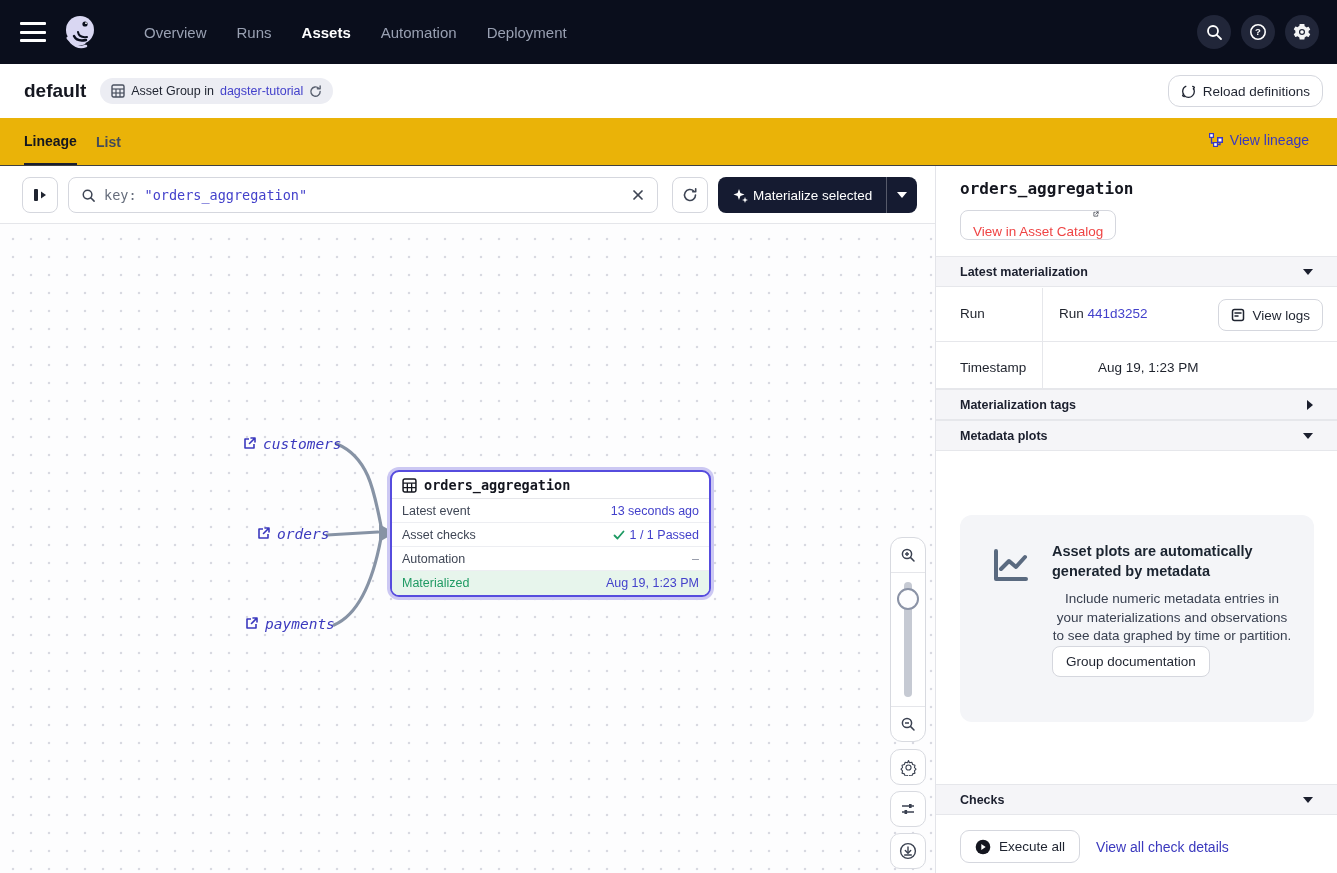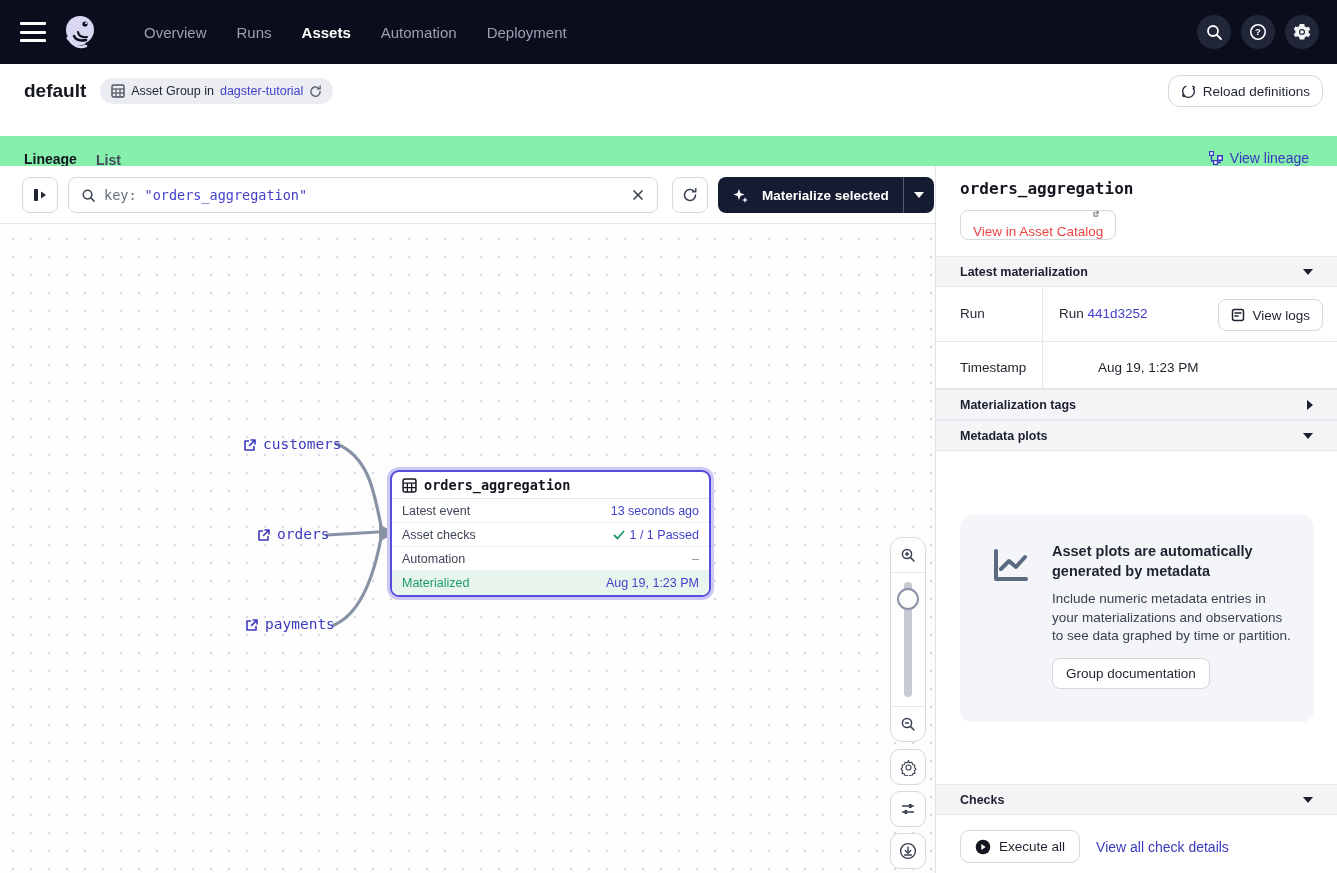--- a/index.html
+++ b/index.html
@@ -27,22 +27,22 @@
     display:flex; align-items:center; }
   .page-title { margin-left:24px; font-size:19px; font-weight:700; color:#14161F; }
   .group-badge { margin-left:14px; height:26px; background:#ECEDF3; border-radius:14px;
     display:flex; align-items:center; gap:6px; padding:0 11px; font-size:12.5px; color:#1F2430; }
   .group-badge a { color:#4341CB; text-decoration:none; cursor:pointer; }
   .reload-btn { position:absolute; right:14px; top:11px; height:32px; border:1px solid #D5D7DE;
     border-radius:12px; background:#fff; display:flex; align-items:center; gap:7px; padding:0 12px;
     font-size:13.5px; color:#1F2430; cursor:pointer; }
 
   
-  .tabsrow { position:absolute; left:0; top:136px; width:100%; height:48px; background:#86efac;
-    border-bottom:3px solid #404040; }
+  .tabsrow { position:absolute; left:0; top:118px; width:100%; height:48px; background:#eab308;
+    border-bottom:1px solid #404040; }
   .tab { position:absolute; top:0; height:47px; display:flex; align-items:center;
     font-size:14px; font-weight:700; cursor:pointer; }
   .tab.active { color:#14161F; border-bottom:2px solid #1B1F2E; }
   .tab.inactive { color:#444B5A; }
   .tab-lineage { left:24px; }
   .tab-list { left:96px; }
   .view-lineage { position:absolute; right:28px; top:14px; display:flex; align-items:center;
     gap:6px; color:#3B39BE; font-size:14px; cursor:pointer; }
 
   
@@ -56,32 +56,32 @@
   .refresh-btn { left:672px; }
   .searchbox { position:absolute; left:68px; top:11px; width:590px; height:36px;
     border:1px solid #D5D7DE; border-radius:8px; background:#fff; display:flex; align-items:center;
     padding:0 12px; gap:8px; cursor:text; }
   .searchbox .stext { font-size:13.5px; letter-spacing:0; }
   .searchbox .sprefix { color:#666D7C; }
   .searchbox .svalue { color:#4341CB; }
   .search-clear { margin-left:auto; cursor:pointer; display:flex; }
   .materialize-btn { position:absolute; left:718px; top:11px; height:36px; background:#151B31;
     border-radius:8px; display:flex; align-items:center; color:#fff; cursor:pointer; }
-  .materialize-main { display:flex; align-items:center; gap:13px; padding:0 14px;
-    font-size:13.5px; font-weight:700; }
+  .materialize-main { display:flex; align-items:center; gap:4px; padding:0 14px;
+    font-size:13.5px; font-weight:400; }
   .materialize-divider { width:1px; height:36px; background:rgba(255,255,255,0.28); }
   .materialize-caret { width:30px; display:flex; align-items:center; justify-content:center;
     cursor:pointer; height:36px; }
 
   .graph { position:absolute; left:0; top:58px; width:935px; height:649px; background:#FDFDFE;
     background-image:radial-gradient(circle, #D8D9E1 1.4px, transparent 1.6px);
     background-size:18px 18px; background-position:4px 6px; overflow:hidden; }
   .edges { position:absolute; left:0; top:0; }
 
-  .upstream { position:absolute; display:flex; align-items:flex-end; gap:6px; cursor:pointer; }
+  .upstream { position:absolute; display:flex; align-items:flex-start; gap:6px; cursor:pointer;font-style:italic; }
   .upstream .uname { font-family:"DejaVu Sans Mono", monospace; font-size:14.5px; color:#3B39BE; }
   .up-customers { left:243px; top:212px; }
   .up-orders { left:257px; top:302px; }
   .up-payments { left:245px; top:392px; }
 
   .asset-node { position:absolute; left:390px; top:246px; width:321px; background:#fff;
     border:2px solid #564CDE; border-radius:9px; box-shadow:0 0 0 3px #CCC8F3; overflow:hidden;
     cursor:pointer; }
   .an-header { height:27px; display:flex; align-items:center; gap:7px; padding:0 10px;
     border-bottom:1px solid #E5E6EA; font-family:"DejaVu Sans Mono", monospace;
@@ -136,21 +136,21 @@
   .kv-ts { top:176px; height:47px;gap:39px; }
   .run-link { color:#4341CB; cursor:pointer; }
   .viewlogs-btn { position:absolute; right:14px; top:133px; height:32px; border:1px solid #D5D7DE;
     border-radius:8px; background:#fff; display:flex; align-items:center; gap:7px; padding:0 12px;
     font-size:13.5px; color:#1F2430; cursor:pointer; }
   .plots-card { position:absolute; left:24px; top:349px; width:354px; height:207px;
     background:#F4F5F8; border-radius:12px; padding:26px 22px 0 30px; display:flex; gap:20px; }
   .plots-icon { flex:0 0 42px; padding-top:4px; }
   .plots-text .pc-title { font-size:14.5px; font-weight:700; color:#1B2430; line-height:20px;
     margin-bottom:9px; }
-  .plots-text .pc-body { font-size:13.5px; color:#394050; line-height:18.5px; margin-bottom:12px; }
+  .plots-text .pc-body { font-size:13.5px; color:#394050; line-height:18.5px; margin-bottom:0;text-align:center; }
   .viewdoc-btn { height:31px; border:1px solid #D5D7DE; border-radius:8px; background:#fff;
     display:inline-flex; align-items:center; padding:0 13px; font-size:13.5px; color:#1F2430;
     cursor:pointer; }
   .checks-row { position:absolute; left:24px; top:664px; display:flex; align-items:center; gap:16px; }
   .execute-btn { height:33px; border:1px solid #D5D7DE; border-radius:9px; background:#fff;
     display:flex; align-items:center; gap:8px; padding:0 14px; font-size:13.5px; color:#1F2430;
     cursor:pointer; }
   .check-details-link { color:#3B39BE; font-size:14px; cursor:pointer; }
 </style>
 </head>

